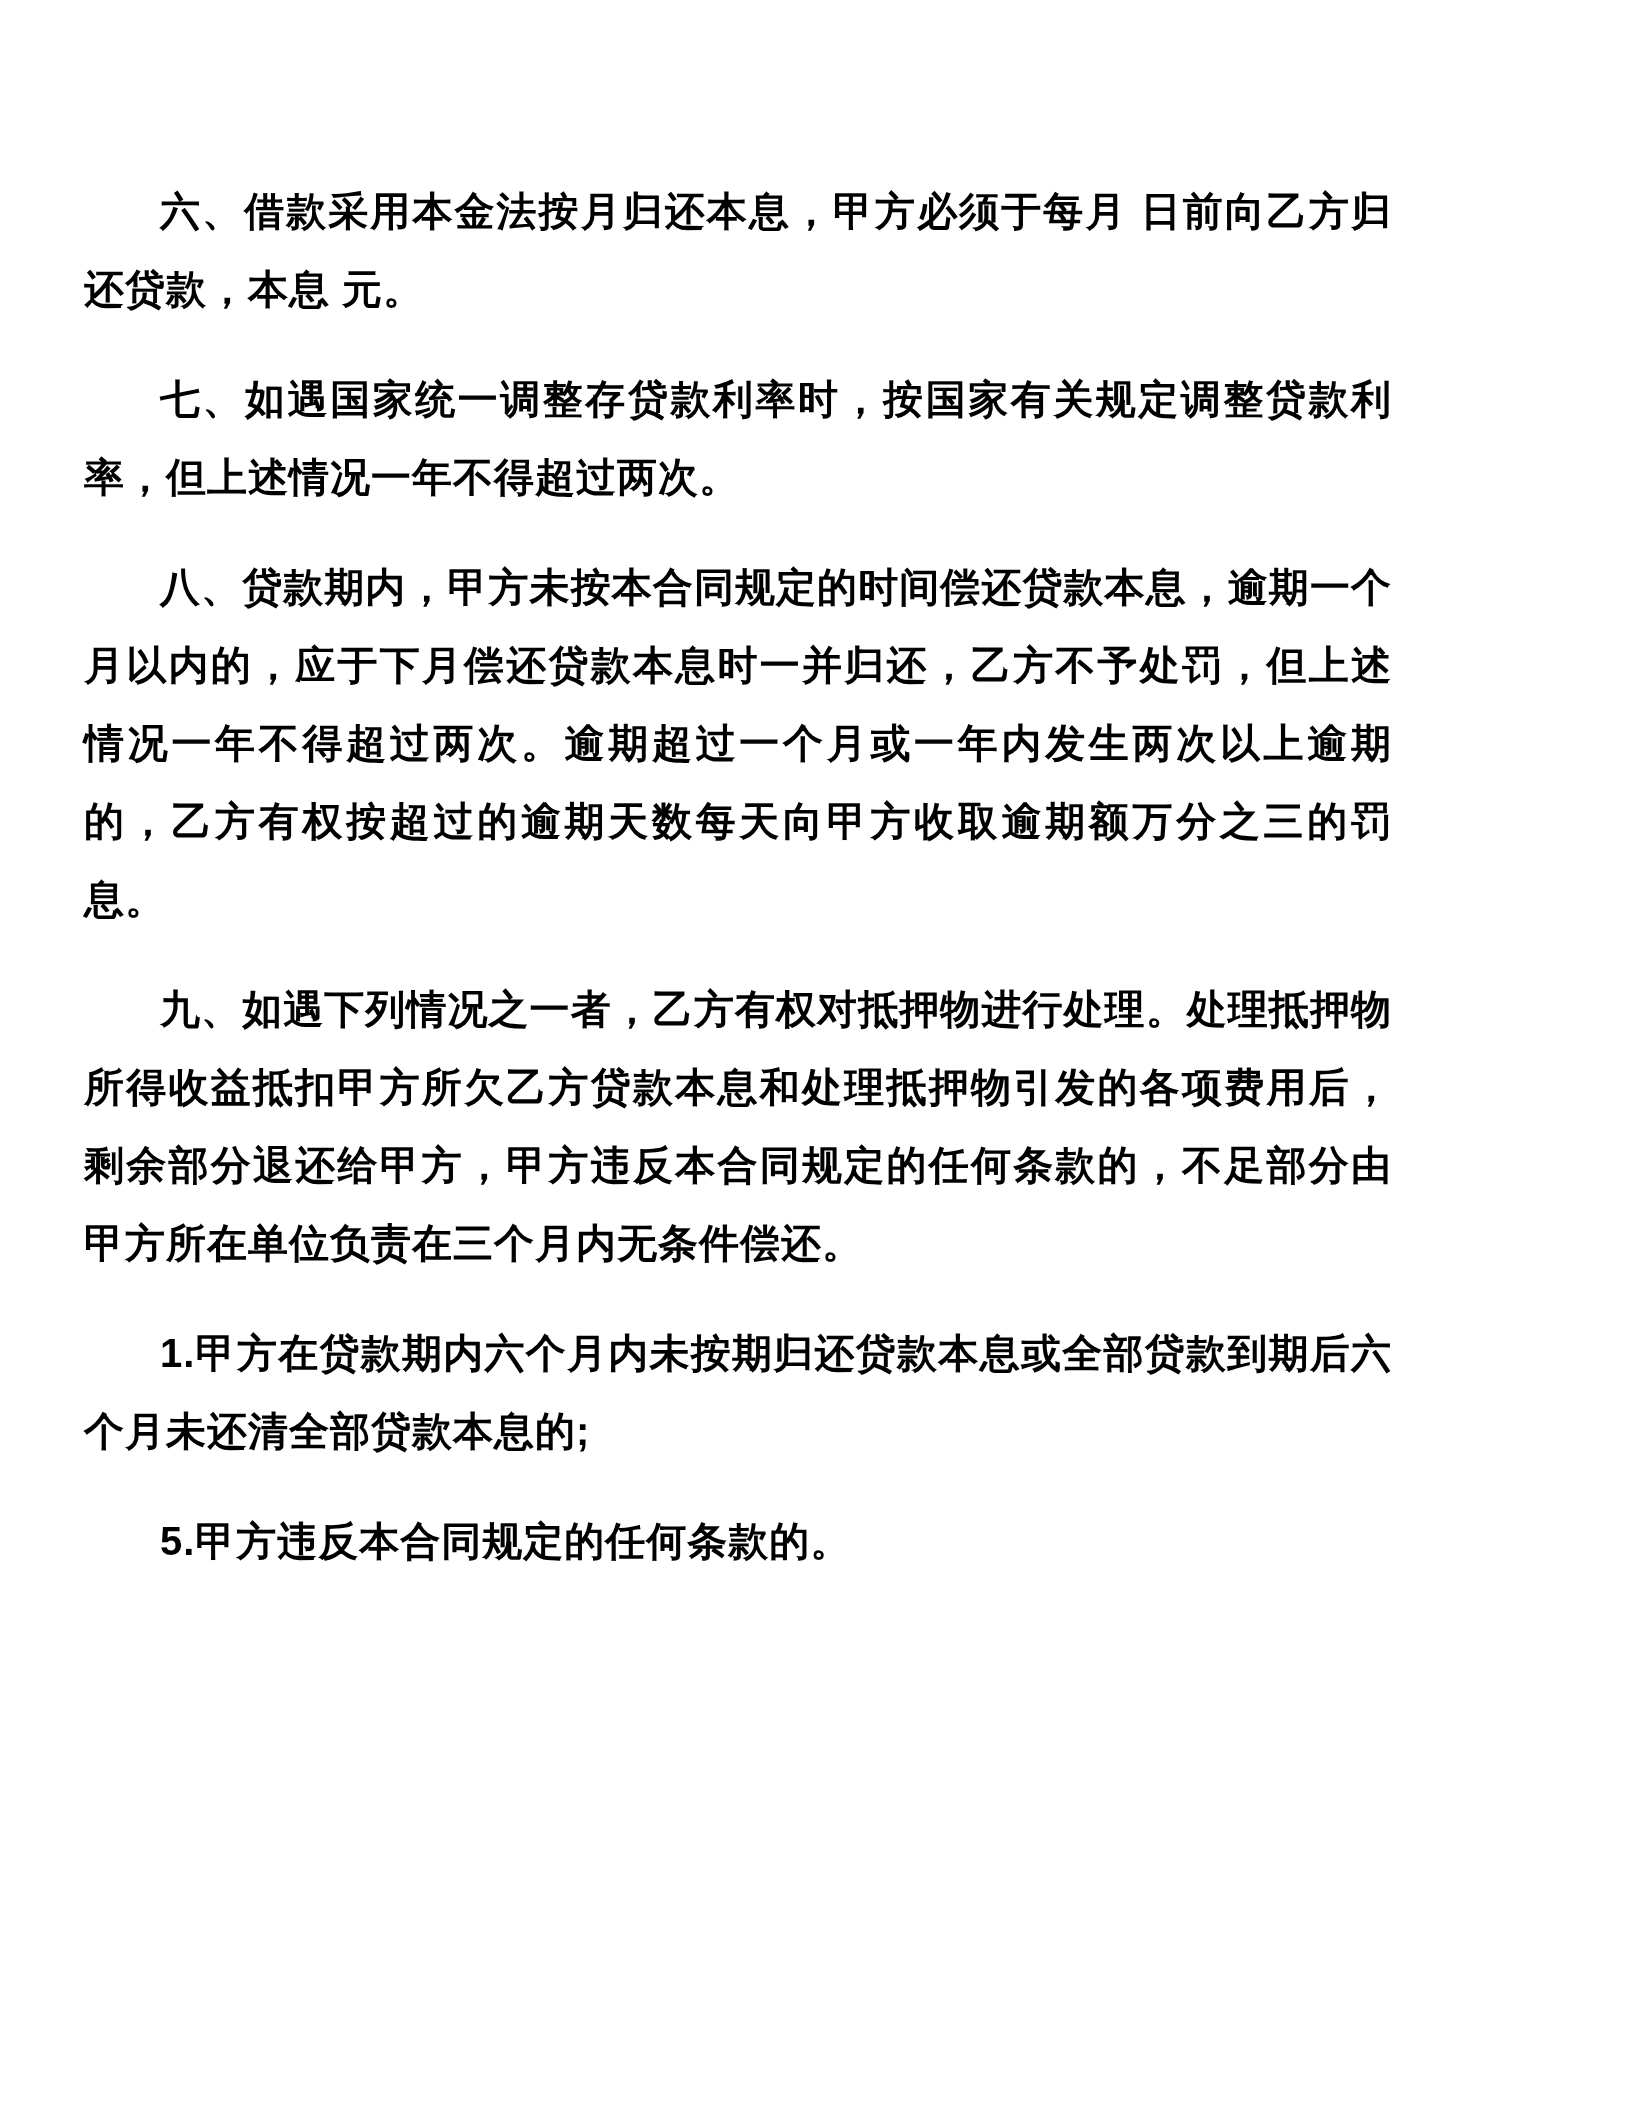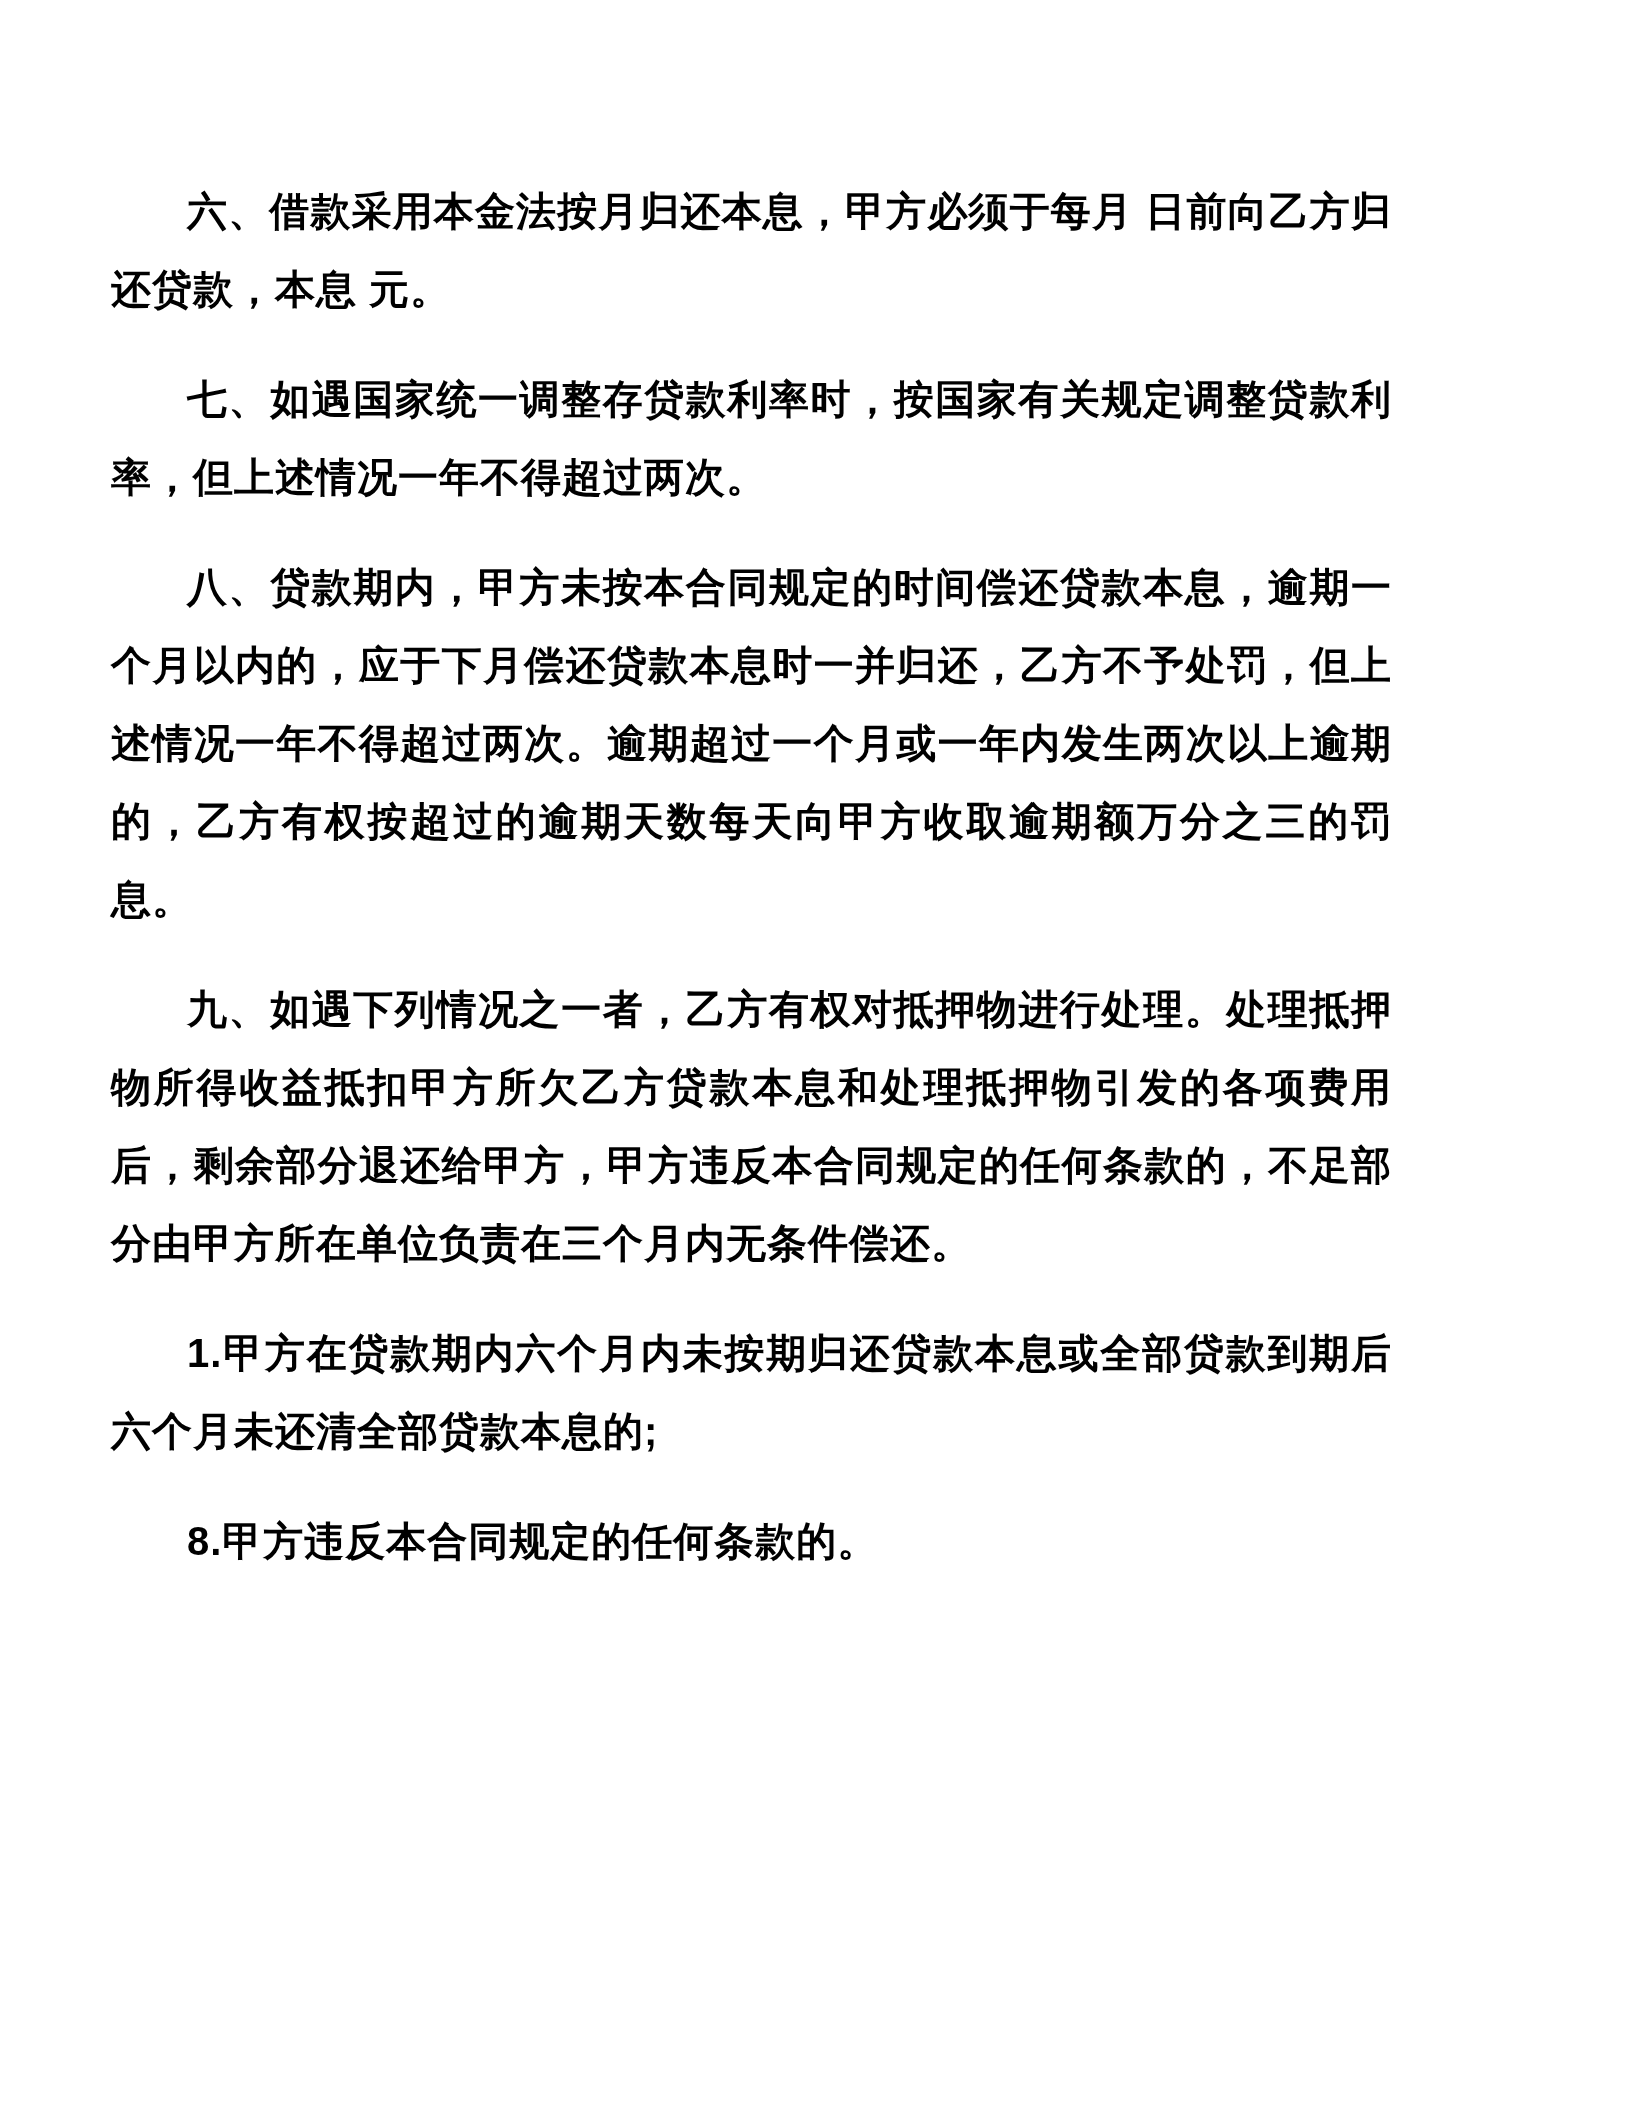--- a/index.html
+++ b/index.html
@@ -7,21 +7,21 @@
     padding: 0;
     background: #ffffff;
   }
   .page {
     position: relative;
     width: 1632px;
     height: 2112px;
     margin: 0 auto;
     background: #ffffff;
     box-sizing: border-box;
-    padding: 172px 240px 0 111px;
+    padding: 172px 240px 0 84px;
     overflow: hidden;
     font-family: "Liberation Sans", "DejaVu Sans", sans-serif;
     font-weight: 700;
     color: #000000;
   }
   .para {
     margin: 0 0 32px 0;
     font-size: 40px;
     line-height: 78px;
     letter-spacing: 1px;
@@ -33,14 +33,14 @@
 </style>
 </head>
 <body>
 
 <div class="page" style="background: rgb(255, 255, 255); color: rgb(0, 0, 0);">
   <p class="para">六、借款采用本金法按月归还本息，甲方必须于每月 日前向乙方归还贷款，本息 元。</p>
   <p class="para">七、如遇国家统一调整存贷款利率时，按国家有关规定调整贷款利率，但上述情况一年不得超过两次。</p>
   <p class="para">八、贷款期内，甲方未按本合同规定的时间偿还贷款本息，逾期一个月以内的，应于下月偿还贷款本息时一并归还，乙方不予处罚，但上述情况一年不得超过两次。逾期超过一个月或一年内发生两次以上逾期的，乙方有权按超过的逾期天数每天向甲方收取逾期额万分之三的罚息。</p>
   <p class="para">九、如遇下列情况之一者，乙方有权对抵押物进行处理。处理抵押物所得收益抵扣甲方所欠乙方贷款本息和处理抵押物引发的各项费用后，剩余部分退还给甲方，甲方违反本合同规定的任何条款的，不足部分由甲方所在单位负责在三个月内无条件偿还。</p>
   <p class="para">1.甲方在贷款期内六个月内未按期归还贷款本息或全部贷款到期后六个月未还清全部贷款本息的;</p>
-  <p class="para">8.甲方违反本合同规定的任何条款的。</p>
+  <p class="para">5.甲方违反本合同规定的任何条款的。</p>
 </div>
 
 </body></html>

